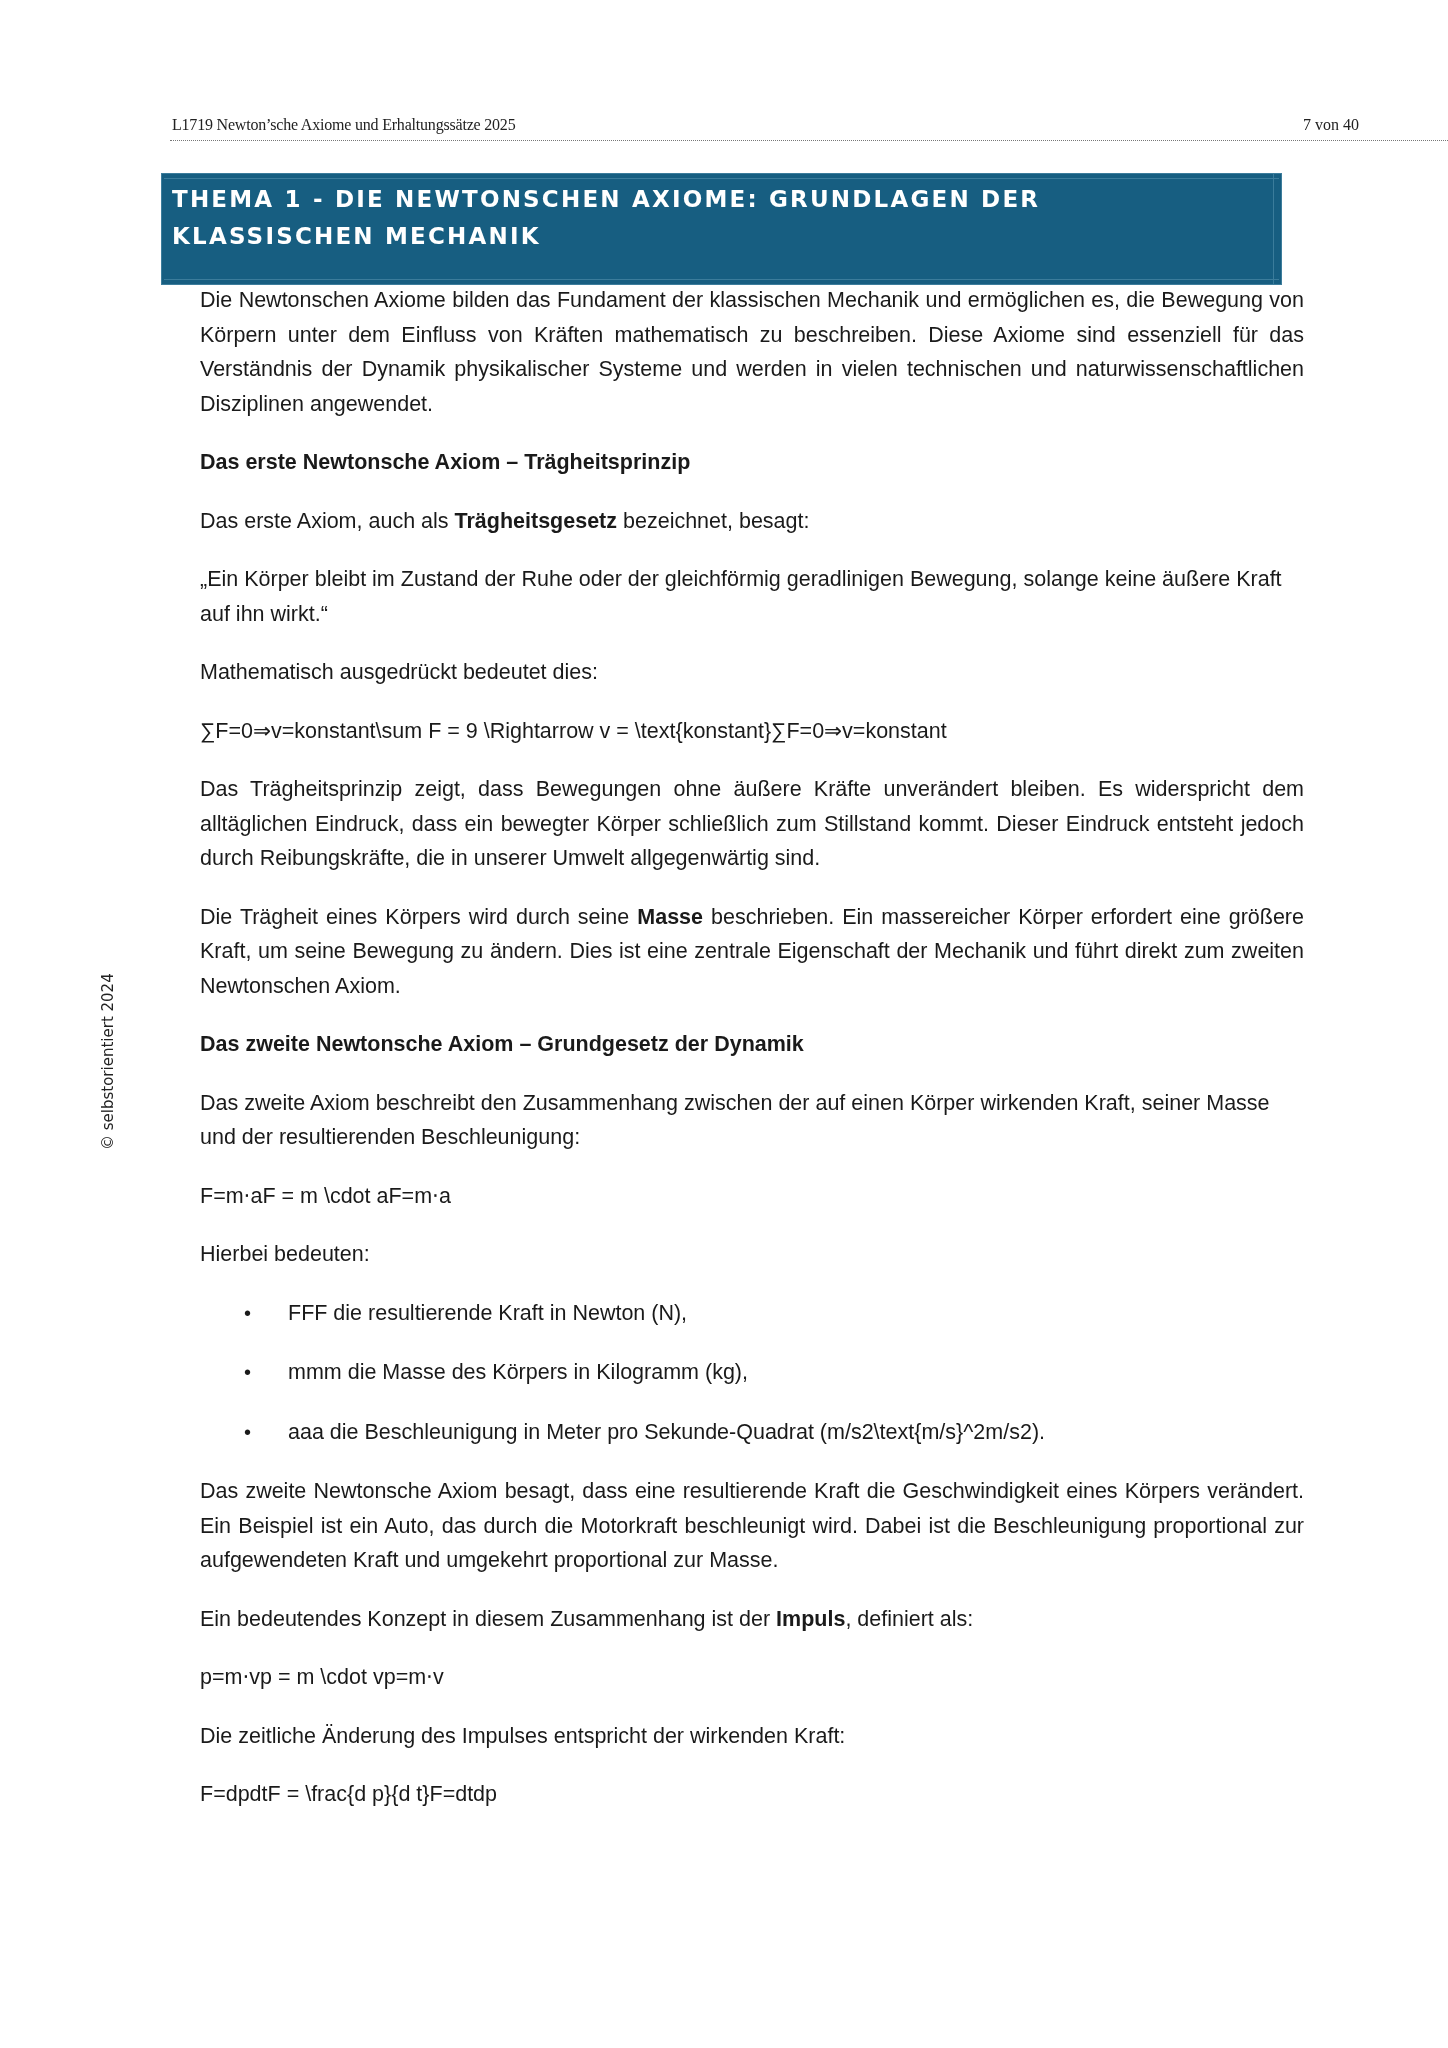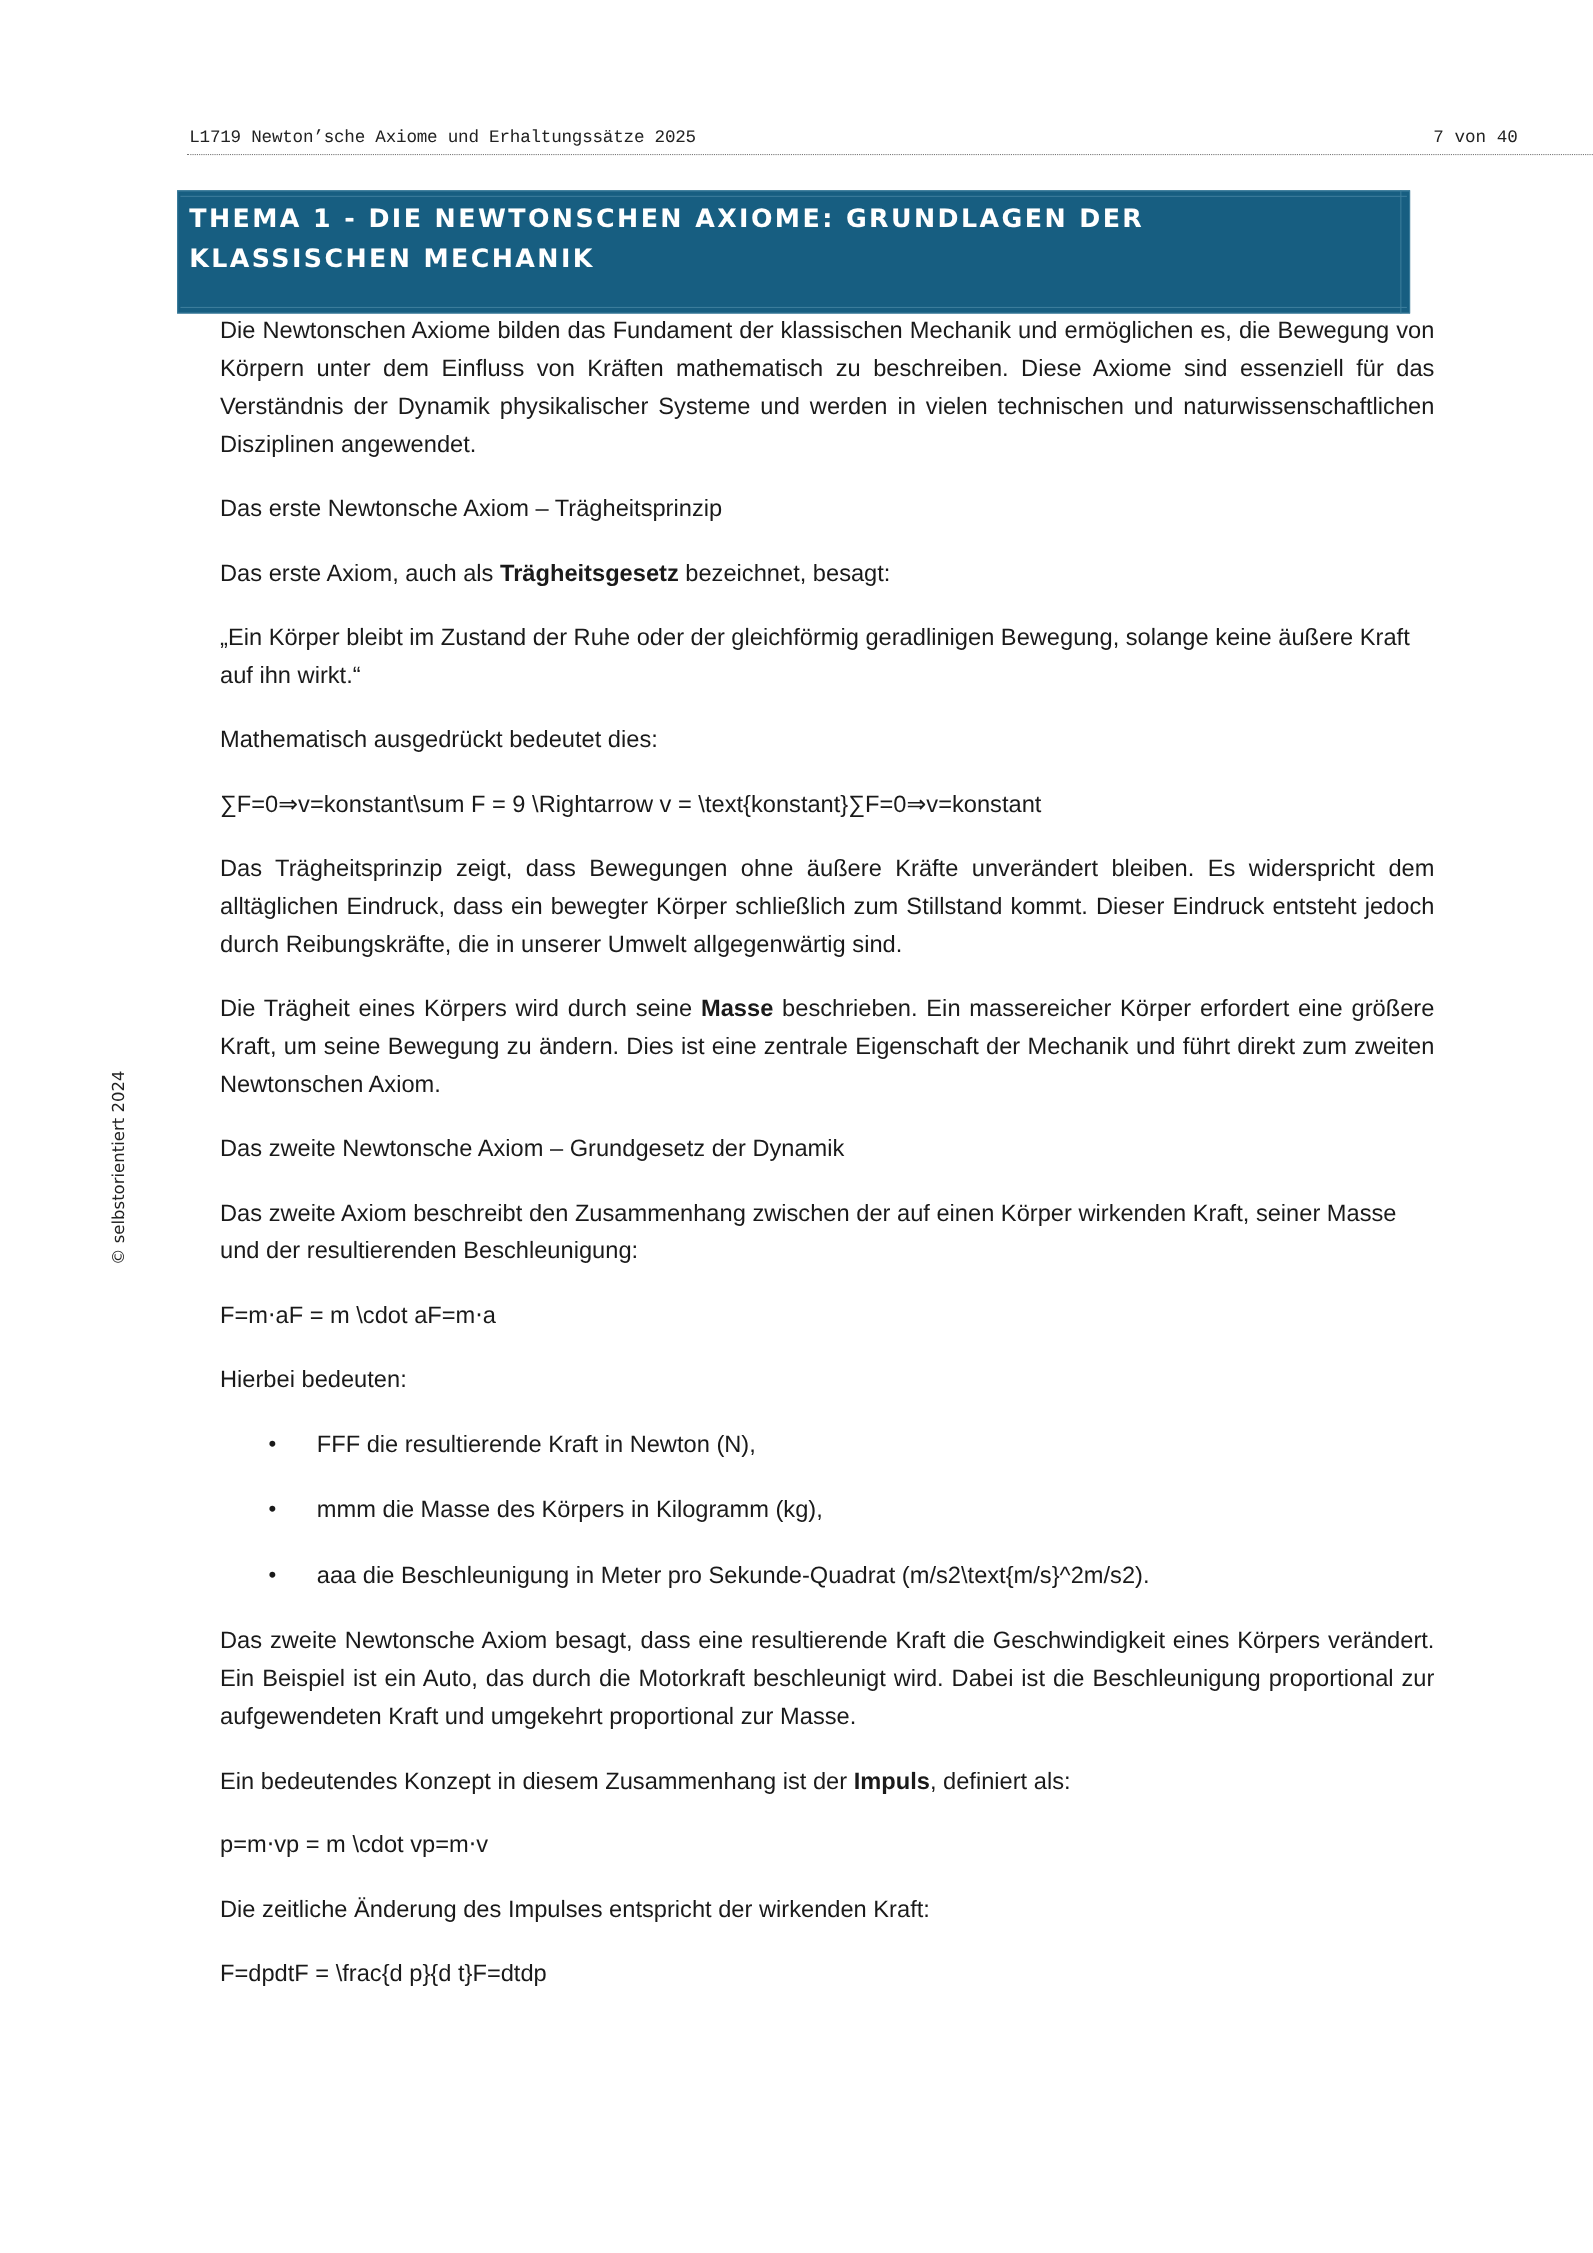--- a/index.html
+++ b/index.html
@@ -16,21 +16,21 @@
       color: #1a1a1a;
     }
     .page-header {
       position: absolute;
       left: 170px;
       top: 116px;
       width: 1278px;
       height: 24px;
       font-size: 16px;
       color: #222;
-      font-family: Liberation Mono, monospace;
+      font-family: Liberation Serif, serif;
     }
     .page-header .doc-title {
       position: absolute;
       left: 2px;
       top: 0;
       letter-spacing: -0.2px;
     }
     .page-header .page-no {
       position: absolute;
       left: 1133px;
@@ -100,21 +100,21 @@
       line-height: 34.5px;
       margin-left: 28px;
     }
     .content p {
       margin: 0 0 24px 0;
     }
     .content p.justify {
       text-align: justify;
     }
     .content .heading {
-      font-weight: normal;
+      font-weight: bold;
       margin-bottom: 24px;
     }
     .content .formula {
       margin-bottom: 24px;
     }
     .content ul {
       list-style: none;
       margin: 0 0 10px 0;
       padding: 0;
     }

